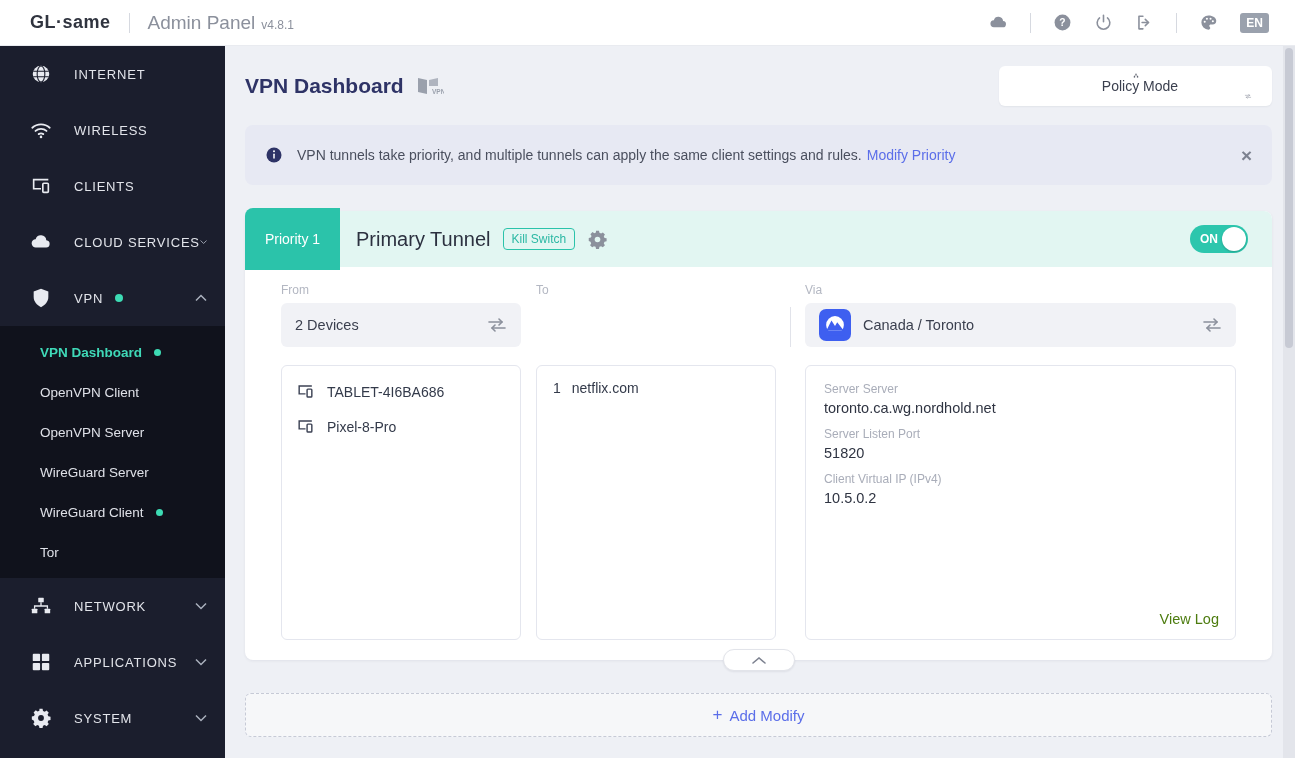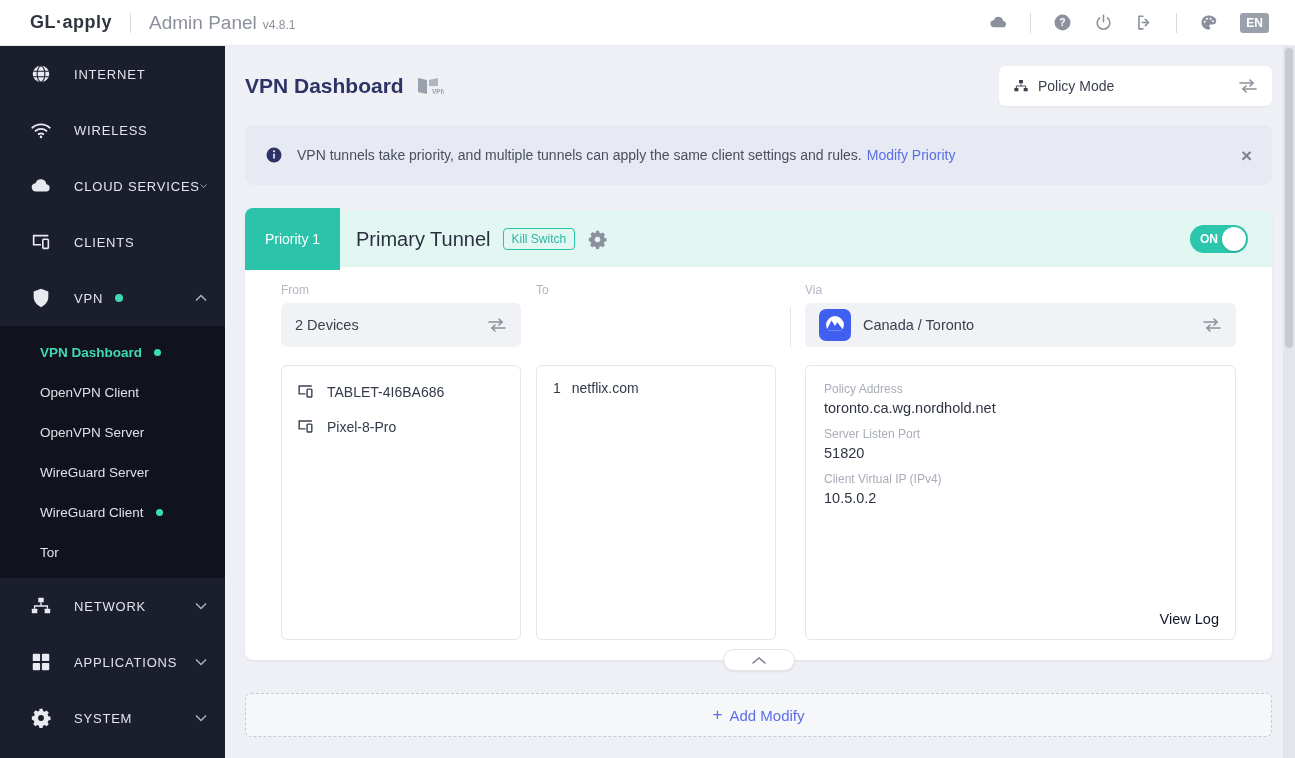--- a/index.html
+++ b/index.html
@@ -29,21 +29,21 @@
   .submenu { background:#10121c; padding:6px 0; }
   .sub-item { height:40px; display:flex; align-items:center; padding-left:40px; font-size:13.5px; cursor:pointer; color:#dfe1e8; }
   .sub-item.active { color:#3fd9b8; font-weight:bold; }
   .sub-dot { width:7px; height:7px; border-radius:50%; background:#3ddbb4; margin-left:12px; }
 
   
   .main { flex:1; padding:0 23px 0 20px; overflow:hidden; position:relative; }
   .page-head { margin-top:20px; height:40px; display:flex; align-items:center; }
   .page-title { font-size:21px; font-weight:bold; color:#2e3366; }
   .title-icon { margin-left:10px; width:30px; height:22px; }
-  .mode-box { margin-left:auto; width:273px; height:40px; background:#fff; border-radius:6px; box-shadow:0 1px 2px rgba(40,44,70,.06); display:flex; align-items:center; padding:7px 14px; cursor:pointer; }
+  .mode-box { margin-left:auto; width:273px; height:40px; background:#fff; border-radius:6px; box-shadow:0 1px 2px rgba(40,44,70,.06); display:flex; align-items:center; padding:7px 14px; cursor:pointer;flex-direction:column; }
   .mode-label { font-size:14px; color:#3a3f4e; margin-left:9px; }
   .mode-swap { margin-left:auto; }
 
   .swap-icon { width:20px; height:14px; color:#8b909c; cursor:pointer; }
 
   
   .banner { margin-top:19px; height:60px; background:#e7e9f3; border-radius:8px; display:flex; align-items:center; padding:0 20px; }
   .banner-text { font-size:14px; color:#4a4f5e; margin-left:14px; }
   .banner-link { font-size:14px; color:#5b6ee9; margin-left:5px; cursor:pointer; }
   .banner-close { margin-left:auto; color:#7d8290; font-size:19px; font-weight:bold; cursor:pointer; line-height:1; }
@@ -80,37 +80,37 @@
   .device-icon { width:19px; height:19px; color:#3c4254; flex:none; }
   .device-name { font-size:14px; color:#333a4a; margin-left:12px; }
   .addr-row { display:flex; align-items:center; font-size:14px; color:#333a4a; }
   .addr-index { margin-right:11px; }
   .kv { margin-bottom:11px; }
   .kv-label { font-size:12px; color:#a9adb9; margin-bottom:4px; }
   .kv-value { font-size:14.5px; color:#2f3442; }
   .traffic { display:flex; align-items:center; gap:6px; font-size:14.5px; color:#2f3442; }
   .t-arrow { color:#2cc6ad; font-weight:bold; font-size:15px; }
   .t-slash { color:#8b909c; margin:0 2px; }
-  .view-log { position:absolute; right:16px; bottom:12px; font-size:14.5px; color:#0f172a; cursor:pointer; }
+  .view-log { position:absolute; right:16px; bottom:12px; font-size:14.5px; color:#4d7c0f; cursor:pointer; }
 
   .collapse-pill { position:absolute; left:50%; transform:translateX(-50%); bottom:-11px; width:72px; height:22px; background:#fff; border:1px solid #e2e4ea; border-radius:12px; display:flex; align-items:center; justify-content:center; cursor:pointer; box-shadow:0 1px 2px rgba(40,44,70,.08); }
 
   .add-tunnel { margin-top:33px; height:44px; border:1px dashed #c6cad6; border-radius:6px; background:rgba(255,255,255,.45); display:flex; align-items:center; justify-content:center; cursor:pointer; }
   .add-plus { color:#5b6ee9; font-size:17px; margin-right:7px; }
   .add-label { color:#5b6ee9; font-size:15px; }
 
   
   .scrollbar { position:fixed; top:46px; right:0; width:12px; bottom:0; background:#e3e5eb; }
   .scroll-thumb { position:absolute; top:2px; left:2px; width:8px; height:300px; background:#c7cad4; border-radius:4px; cursor:pointer; }
 </style>
 </head>
 <body>
 
 <header class="topbar">
-  <span class="logo-text">GL·apply</span>
+  <span class="logo-text">GL·same</span>
   <span class="tb-divider"></span>
   <span class="tb-title">Admin Panel</span>
   <span class="tb-version">v4.8.1</span>
   <div class="tb-right">
     <svg class="tb-icon" viewBox="0 0 24 24">
         <path fill="currentColor" d="M6.5 18a4.5 4.5 0 0 1-.4-9A6 6 0 0 1 17.8 10 4 4 0 0 1 17 18z"></path>
       </svg>
     <span class="tb-divider" style="margin:0;"></span>
     <svg class="tb-icon" viewBox="0 0 24 24">
         <circle cx="12" cy="12" r="10" fill="currentColor"></circle>
@@ -156,35 +156,35 @@
       <svg class="nav-icon" viewBox="0 0 24 24" fill="none" stroke="currentColor" stroke-width="2" stroke-linecap="round">
           <path d="M2.5 9.5a14 14 0 0 1 19 0"></path>
           <path d="M6 13a9 9 0 0 1 12 0"></path>
           <path d="M9.5 16.5a4.5 4.5 0 0 1 5 0"></path>
           <circle cx="12" cy="19.5" r="1.4" fill="currentColor" stroke="none"></circle>
         </svg>
       <span class="nav-label">WIRELESS</span>
     </div>
     <div class="nav-item">
       <svg class="nav-icon" viewBox="0 0 24 24">
-          <path fill="currentColor" d="M6.5 18a4.5 4.5 0 0 1-.4-9A6 6 0 0 1 17.8 10 4 4 0 0 1 17 18z"></path>
-        </svg>
-      <span class="nav-label">CLOUD SERVICES</span>
-      <svg class="nav-chevron" viewBox="0 0 12 7" fill="none" stroke="currentColor" stroke-width="1.5">
-          <path d="M1 1l5 5 5-5"></path>
-        </svg>
-    </div>
-    <div class="nav-item">
-      <svg class="nav-icon" viewBox="0 0 24 24">
           <g fill="none" stroke="currentColor" stroke-width="1.8">
             <path d="M20 5H4v10h8"></path>
             <rect x="14" y="9" width="6" height="10" rx="1"></rect>
           </g>
         </svg>
       <span class="nav-label">CLIENTS</span>
+    </div>
+    <div class="nav-item">
+      <svg class="nav-icon" viewBox="0 0 24 24">
+          <path fill="currentColor" d="M6.5 18a4.5 4.5 0 0 1-.4-9A6 6 0 0 1 17.8 10 4 4 0 0 1 17 18z"></path>
+        </svg>
+      <span class="nav-label">CLOUD SERVICES</span>
+      <svg class="nav-chevron" viewBox="0 0 12 7" fill="none" stroke="currentColor" stroke-width="1.5">
+          <path d="M1 1l5 5 5-5"></path>
+        </svg>
     </div>
     <div class="nav-item">
       <svg class="nav-icon" viewBox="0 0 24 24">
           <path fill="currentColor" d="M12 2l8 3v6c0 5-3.4 8.6-8 11-4.6-2.4-8-6-8-11V5z"></path>
         </svg>
       <span class="nav-label">VPN</span>
       <span class="nav-dot"></span>
       <svg class="nav-chevron" viewBox="0 0 12 7" fill="none" stroke="currentColor" stroke-width="1.5">
           <path d="M1 6l5-5 5 5"></path>
         </svg>
@@ -368,21 +368,21 @@
 
           <div class="panel panel-to">
             <div class="addr-row">
               <span class="addr-index">1</span>
               <span class="addr-host">netflix.com</span>
             </div>
           </div>
 
           <div class="panel panel-via">
             <div class="kv">
-              <div class="kv-label">Policy Address</div>
+              <div class="kv-label">Server Server</div>
               <div class="kv-value">toronto.ca.wg.nordhold.net</div>
             </div>
             <div class="kv">
               <div class="kv-label">Server Listen Port</div>
               <div class="kv-value">51820</div>
             </div>
             <div class="kv">
               <div class="kv-label">Client Virtual IP (IPv4)</div>
               <div class="kv-value">10.5.0.2</div>
             </div>

